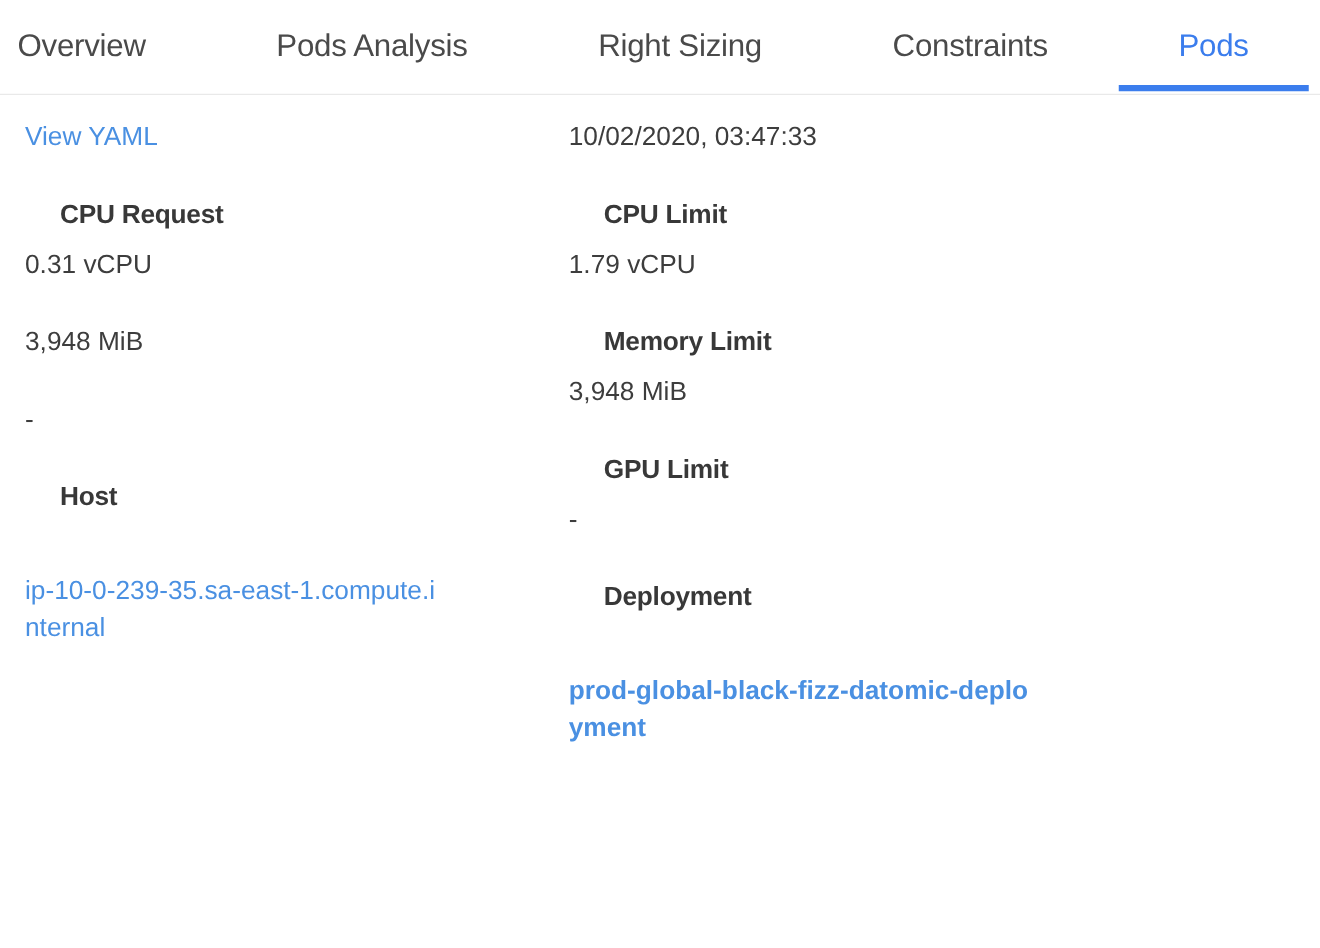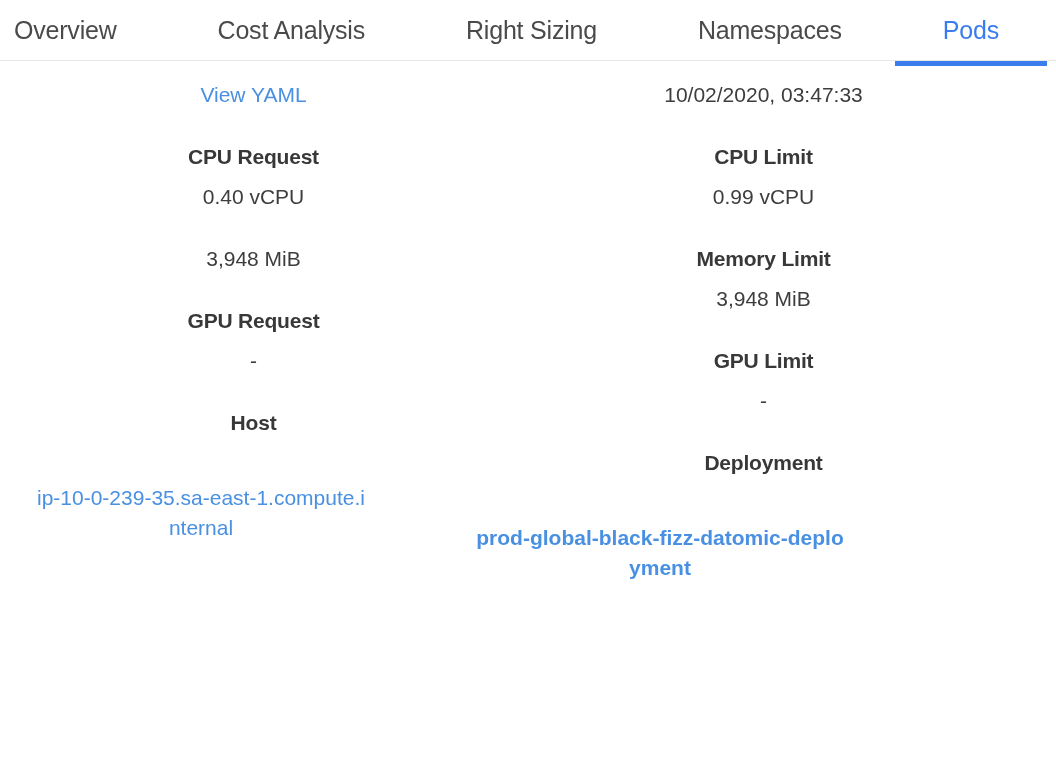--- a/index.html
+++ b/index.html
@@ -17,21 +17,21 @@
     height: 758px;
     background: var(--bg);
     font-family: "Liberation Sans", "DejaVu Sans", sans-serif;
     overflow: hidden;
   }
   
   .tabbar {
     display: flex;
     justify-content: space-between;
     align-items: center;
-    height: 61px;
+    height: 76px;
     padding: 0 57px 0 14px;
     border-bottom: 1px solid var(--divider);
     background: var(--bg);
   }
   .tab {
     position: relative;
     font-size: 25px;
     line-height: 75px;
     height: 75px;
     color: var(--tab-text);
@@ -46,22 +46,21 @@
     left: 50%;
     transform: translateX(-50%);
     bottom: 2px;
     width: 152px;
     height: 5px;
     background: var(--accent);
   }
   
   .content {
     display: flex;
-    padding: 22px 0 0 36px;
-    text-align: center;
+    padding: 22px 0 0 20px;
   }
   .col-left { width: 435px; flex: 0 0 435px; }
   .col-right { flex: 1; min-width: 0; }
   .top-row {
     font-size: 21px;
     line-height: 24px;
     margin-bottom: 38px;
   }
   .link {
     color: var(--link);
@@ -70,20 +69,21 @@
   }
   .timestamp { color: var(--value); }
   .field { margin-bottom: 38px; }
   .field-label {
     font-size: 21px;
     line-height: 24px;
     font-weight: 700;
     color: var(--label);
     margin-bottom: 16px;
     letter-spacing: -0.2px;
+    margin-left: 28px;
   }
   .field-value {
     font-size: 21px;
     line-height: 24px;
     color: var(--value);
   }
   .field-value.link-value {
     color: var(--link);
     line-height: 30px;
     word-break: break-all;
@@ -106,61 +106,60 @@
     line-height: 24px;
     color: var(--value);
     margin-bottom: 24px;
   }
 </style>
 </head>
 <body>
 
 <div class="tabbar">
   <div class="tab">Overview</div>
-  <div class="tab">Cost Analysis</div>
+  <div class="tab">Pods Analysis</div>
   <div class="tab">Right Sizing</div>
-  <div class="tab">Namespaces</div>
+  <div class="tab">Constraints</div>
   <div class="tab active">Pods</div>
 </div>
 
 <div class="content">
 
   <div class="col-left">
     <div class="top-row">
       <span class="link">View YAML</span>
     </div>
 
     <div class="field">
       <div class="field-label">CPU Request</div>
-      <div class="field-value">0.40 vCPU</div>
+      <div class="field-value">0.31 vCPU</div>
     </div>
 
     <div class="field">
       <div class="field-value">3,948 MiB</div>
     </div>
 
     <div class="field">
-      <div class="field-label">GPU Request</div>
       <div class="field-value">-</div>
     </div>
 
     <div class="field">
       <div class="field-label">Host</div>
       <div class="field-value link-value">ip-10-0-239-35.sa-east-1.compute.internal</div>
     </div>
   </div>
 
   <div class="col-right">
     <div class="top-row">
       <span class="timestamp">10/02/2020, 03:47:33</span>
     </div>
 
     <div class="field">
       <div class="field-label">CPU Limit</div>
-      <div class="field-value">0.99 vCPU</div>
+      <div class="field-value">1.79 vCPU</div>
     </div>
 
     <div class="field">
       <div class="field-label">Memory Limit</div>
       <div class="field-value">3,948 MiB</div>
     </div>
 
     <div class="field">
       <div class="field-label">GPU Limit</div>
       <div class="field-value">-</div>

